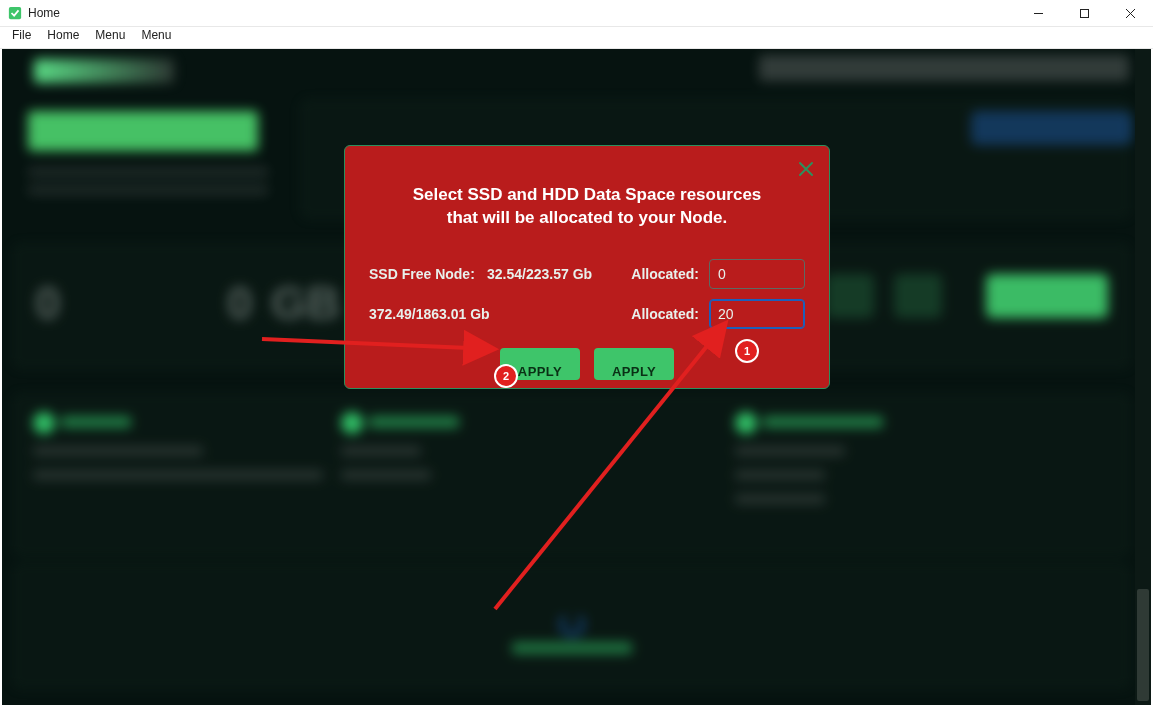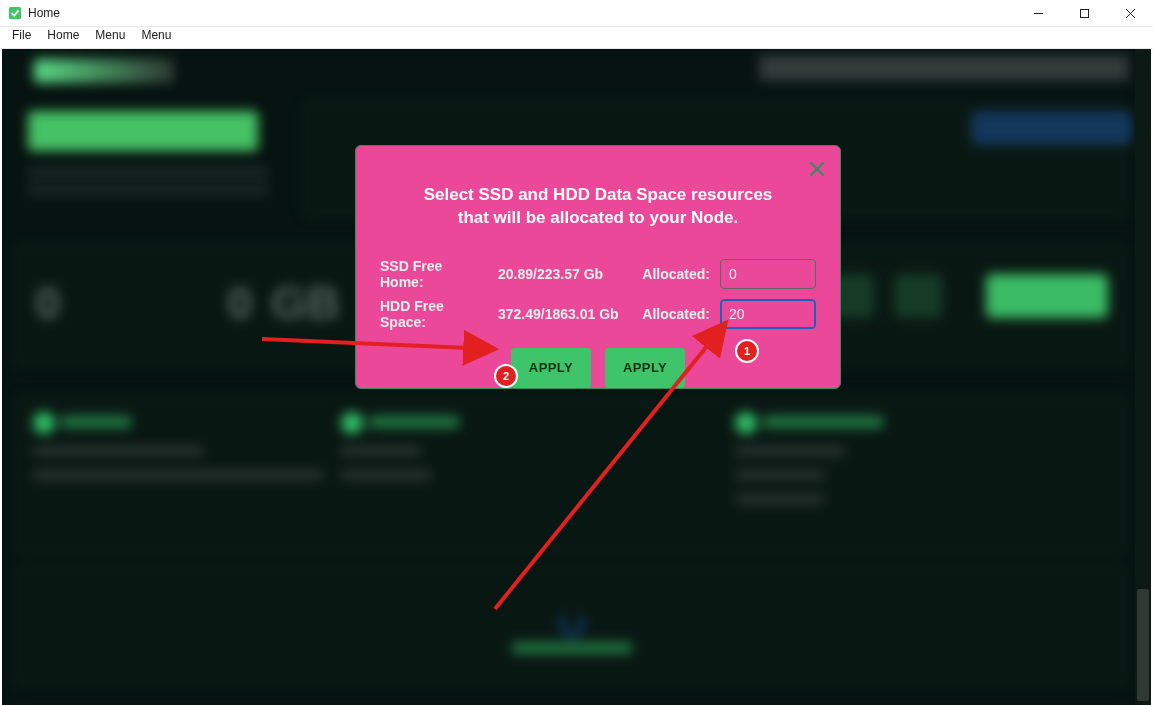--- a/index.html
+++ b/index.html
@@ -37,33 +37,33 @@
 .bg .panel3{top:346px;height:158px}
 .bg .panel3 .pill{position:absolute;width:22px;height:22px;border-radius:50%}
 .bg .panel3 .grn{background:#33c76a}
 .bg .panel3 .hdr{position:absolute;height:12px;background:#33c76a;opacity:.6;border-radius:3px}
 .bg .panel3 .txt{position:absolute;height:10px;background:#8a8f8b;opacity:.25;border-radius:3px}
 .bg .panel4{top:516px;height:120px}
 .bg .panel4 .loading{position:absolute;left:50%;top:76px;transform:translateX(-50%);width:120px;height:12px;background:#33c76a;opacity:.55;border-radius:3px}
 .bg .panel4 .dot{position:absolute;left:50%;top:46px;transform:translateX(-50%);width:18px;height:18px;border:3px solid #1c5bb0;border-top-color:transparent;border-radius:50%}
 
 
-.modal{position:absolute;left:353px;top:96px;width:484px;height:242px;border:1px solid #2d8f5d;border-radius:6px;background:#ec4899;box-shadow:0 0 0 2000px rgba(0,0,0,0)}
+.modal{position:absolute;left:342px;top:96px;width:484px;height:242px;border:1px solid #2d8f5d;border-radius:6px;background:#b91c1c;box-shadow:0 0 0 2000px rgba(0,0,0,0)}
 .modal .close{position:absolute;right:14px;top:14px;width:18px;height:18px;color:#2d8f5d;cursor:pointer}
 .modal .close svg{width:18px;height:18px}
 .modal h2{margin:0;padding:38px 56px 0 56px;color:#fff;font-size:17px;font-weight:800;text-align:center;line-height:1.35}
 .modal .rows{padding:24px 24px 0 24px;color:#e8f0ec;font-size:14px}
 .modal .rrow{display:flex;align-items:center;justify-content:flex-start;height:40px;gap:10px}
 .modal .lbl{width:108px;font-weight:700}
 .modal .val{font-weight:800}
 .modal .alabel{margin-left:auto;font-weight:700}
 .modal .ibox{width:78px;height:28px;border:1px solid #5c6a63;border-radius:4px;background:transparent;color:#e8f0ec;padding:0 8px;font-size:14px}
 .modal .ibox.focus{border-color:#1d60ba;box-shadow:inset 0 0 0 1px #1d60ba}
 .modal .actions{display:flex;gap:14px;justify-content:center;margin-top:14px}
-.modal .act{height:40px;padding:6px 18px;border:none;border-radius:4px;background:#3ec56a;color:#0a3015;font-weight:800;font-size:13px;letter-spacing:.4px}
+.modal .act{height:28px;padding:16px 18px;border:none;border-radius:4px;background:#3ec56a;color:#0a3015;font-weight:800;font-size:13px;letter-spacing:.4px}
 
 
 .annot{position:absolute;inset:0;pointer-events:none}
 .badge{position:absolute;width:20px;height:20px;border-radius:50%;background:#e1201f;color:#fff;font-size:11px;font-weight:700;display:flex;align-items:center;justify-content:center;border:2px solid #fff;box-sizing:content-box}
 </style>
 </head>
 <body>
 
 <div class="titlebar">
   <span class="app-icon">
@@ -144,27 +144,26 @@
 
   <div class="modal">
     <div class="close">
       <svg viewBox="0 0 18 18">
           <path d="M3 3l12 12M15 3L3 15" stroke="#2d8f5d" stroke-width="2" stroke-linecap="round"></path>
         </svg>
     </div>
     <h2>Select SSD and HDD Data Space resources that will be allocated to your Node.</h2>
     <div class="rows">
       <div class="rrow">
-        <span class="lbl">SSD Free Home:</span>
-        <span class="val">20.89/223.57 Gb</span>
+        <span class="lbl">SSD Free Node:</span>
+        <span class="val">32.54/223.57 Gb</span>
         <span class="alabel">Allocated:</span>
         <input class="ibox" value="0" style="">
       </div>
       <div class="rrow">
-        <span class="lbl">HDD Free Space:</span>
         <span class="val">372.49/1863.01 Gb</span>
         <span class="alabel">Allocated:</span>
         <input class="ibox focus" value="20" style="">
       </div>
     </div>
     <div class="actions">
       <button class="act">APPLY</button>
       <button class="act">APPLY</button>
     </div>
   </div>

